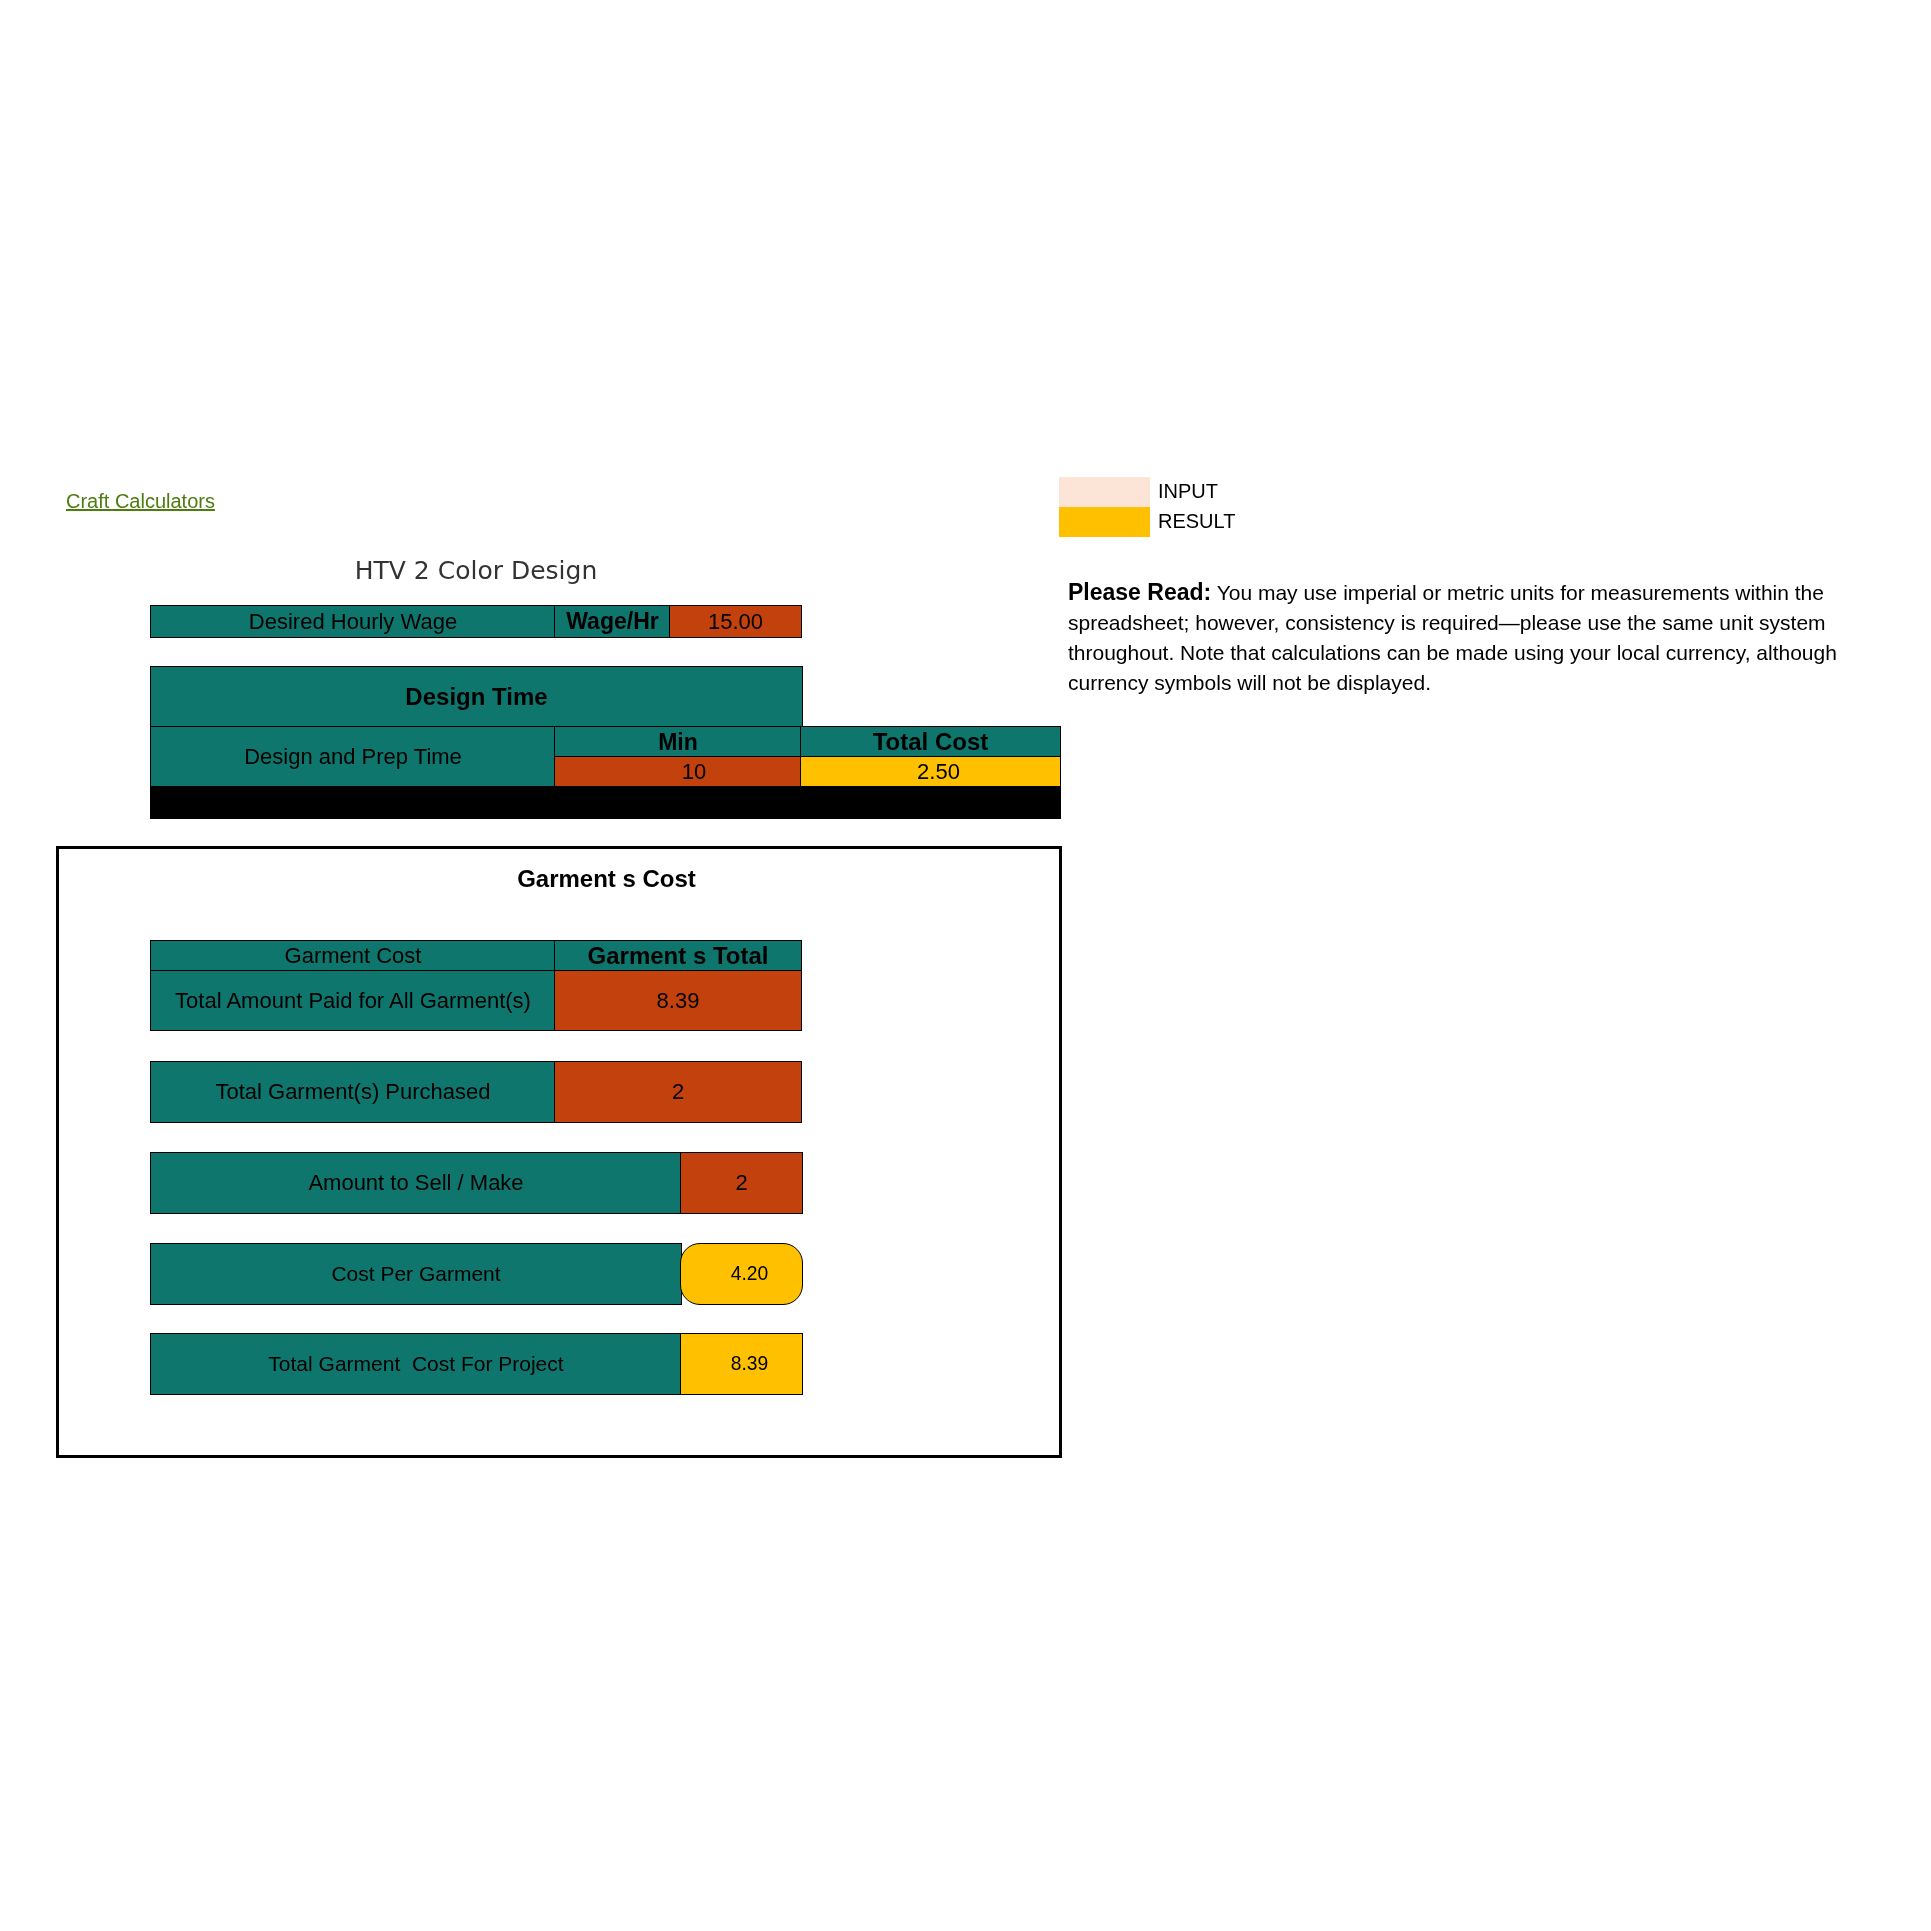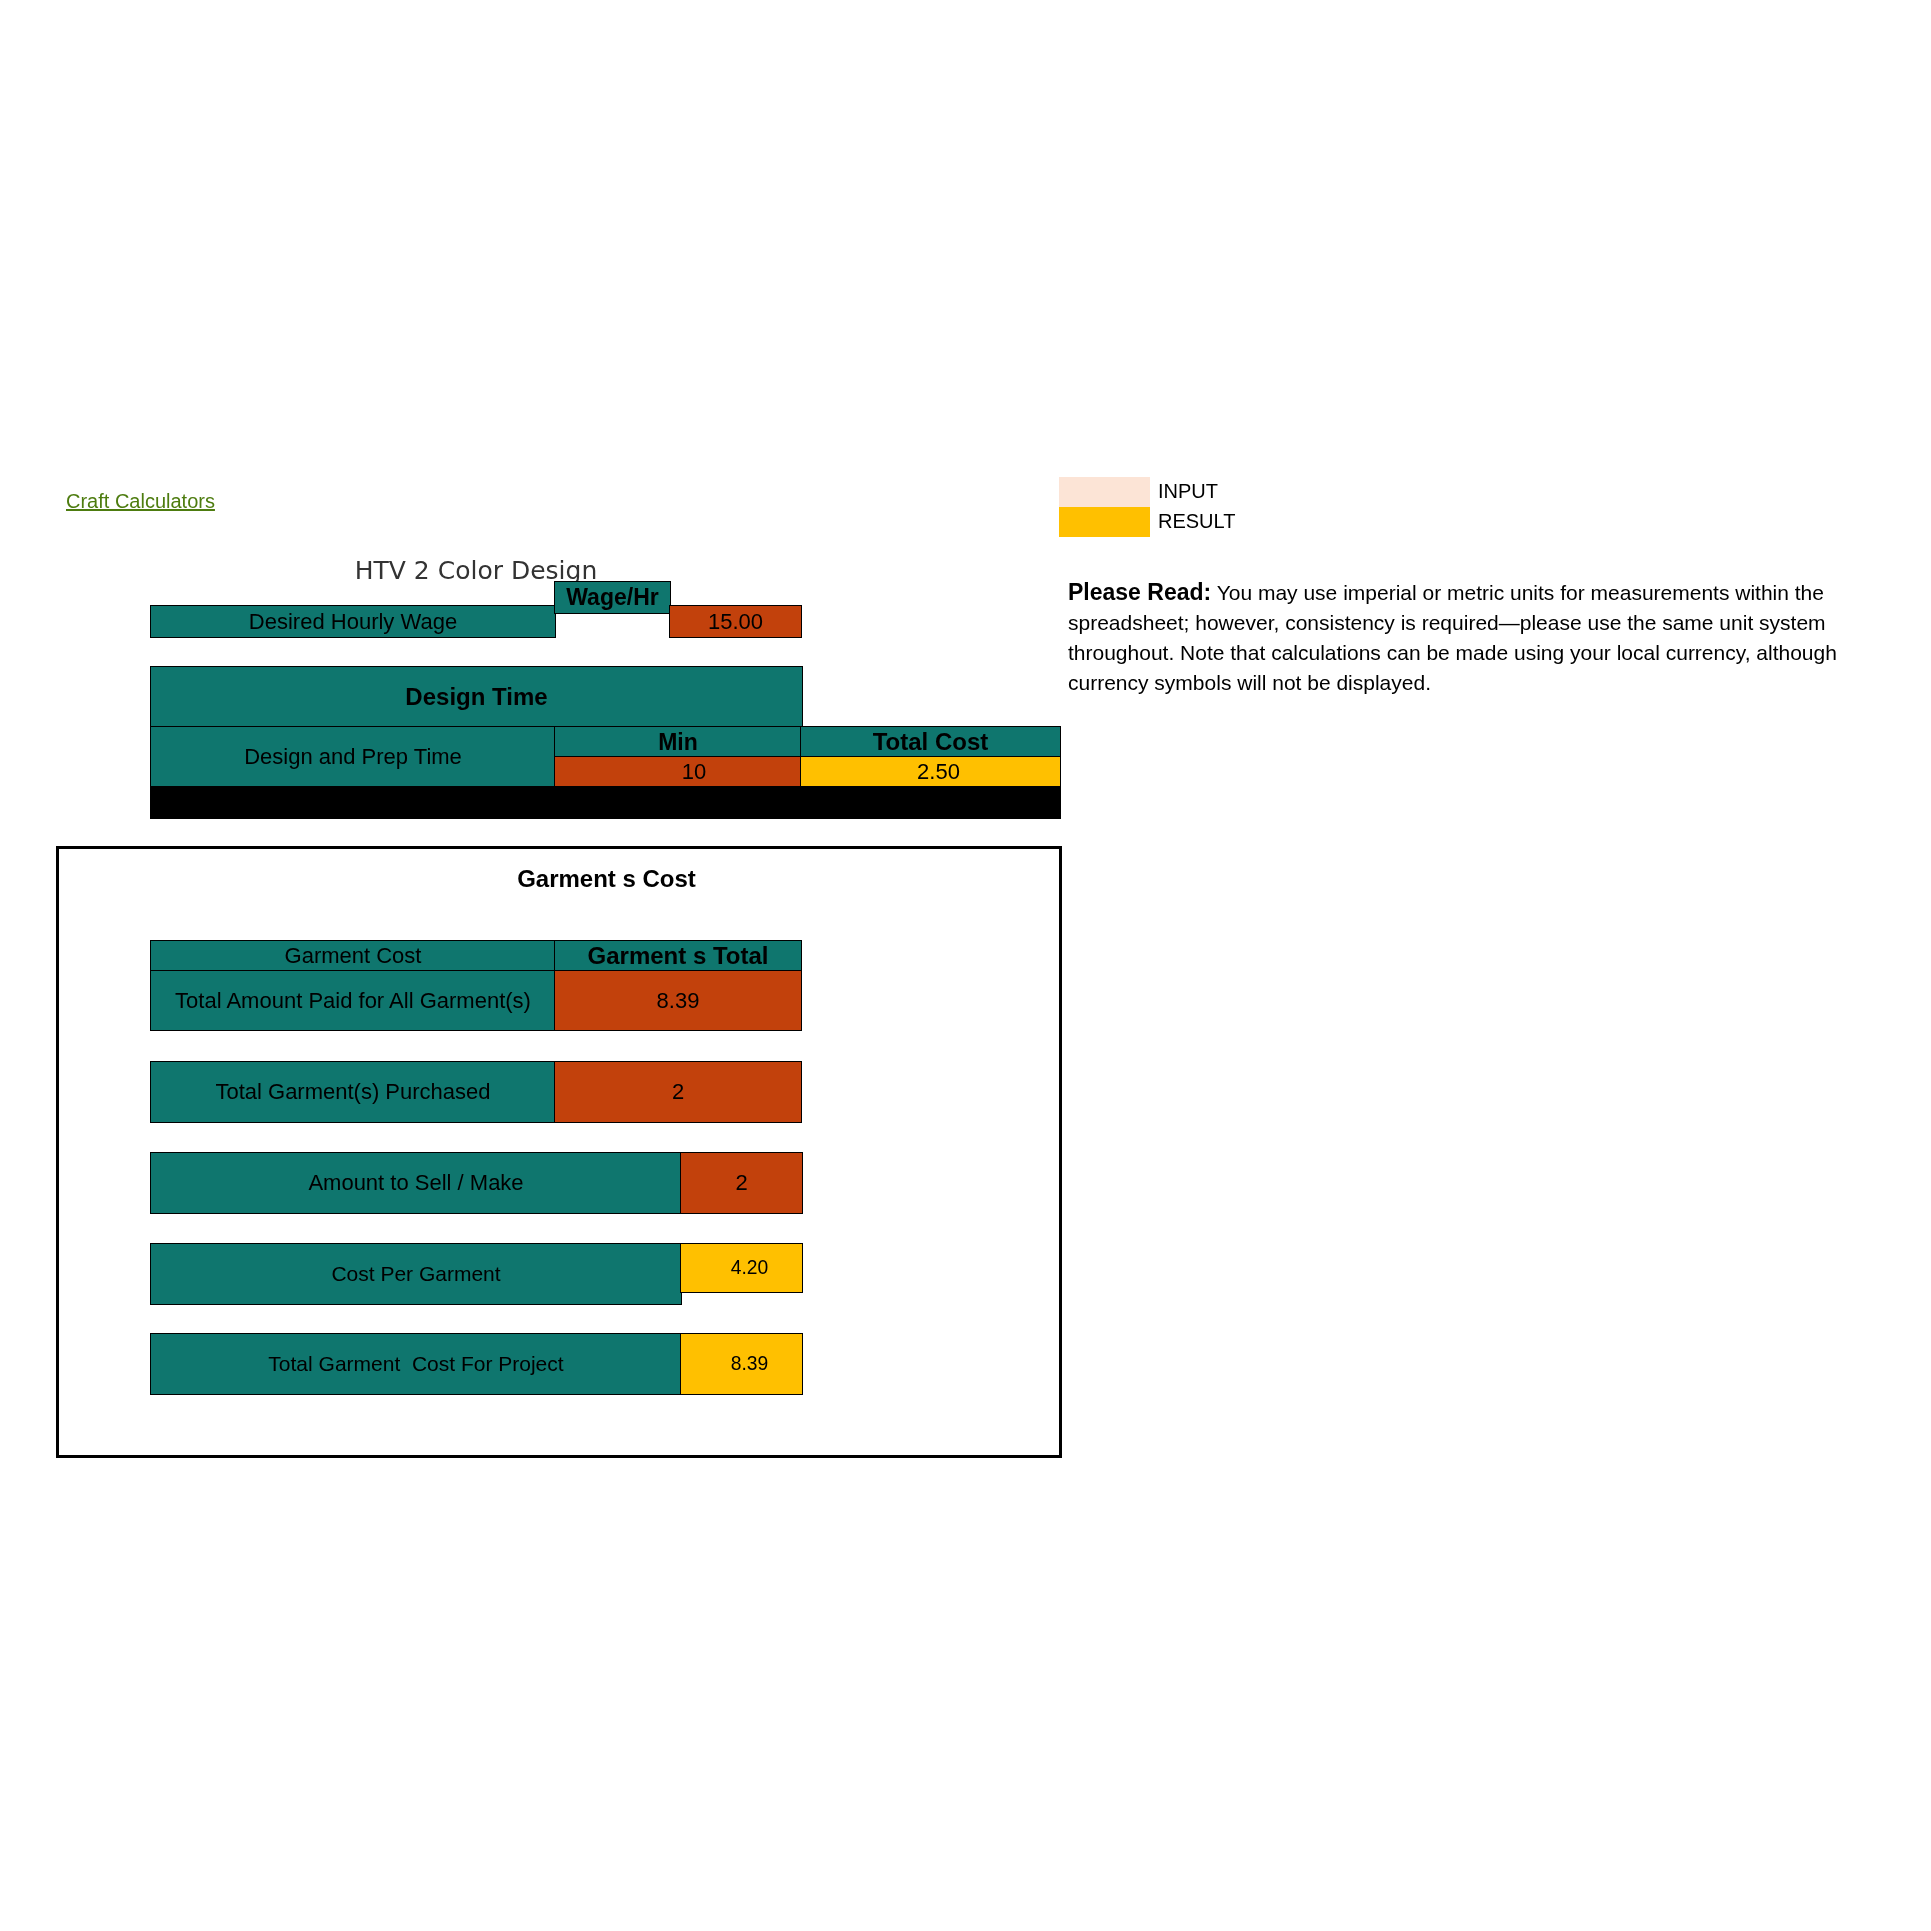--- a/index.html
+++ b/index.html
@@ -29,21 +29,21 @@
 <div class="legend-sw" style="left:1059px; top:477px; background:#FCE4D6;"></div>
 <div class="legend-lbl" style="left:1158px; top:480px;">INPUT</div>
 <div class="legend-sw" style="left:1059px; top:507px; background:#FFC000;"></div>
 <div class="legend-lbl" style="left:1158px; top:510px;">RESULT</div>
 
 <div class="abs note" style="left:1068px; top:577px; width:830px;">
   <b style="font-size:23px;">Please Read:</b><span> You may use imperial or metric units for measurements within the spreadsheet; however, consistency is required—please use the same unit system throughout. Note that calculations can be made using your local currency, although currency symbols will not be displayed.</span>
 </div>
 
 <div class="cell" style="left:150px; top:605px; width:406px; height:33px;">Desired Hourly Wage</div>
-<div class="cell bold" style="left:554px; top:581px; width:117px; height:33px; font-size:23px;">Wage/Hr</div>
+<div class="cell bold" style="left:554px; top:605px; width:117px; height:33px; font-size:23px;">Wage/Hr</div>
 <div class="cell input" style="left:669px; top:605px; width:133px; height:33px;">15.00</div>
 
 <div class="cell bold" style="left:150px; top:666px; width:653px; height:62px; font-size:24px;">Design Time</div>
 <div class="cell" style="left:150px; top:726px; width:406px; height:62px;">Design and Prep Time</div>
 <div class="cell bold" style="left:554px; top:726px; width:248px; height:32px; font-size:23px;">Min</div>
 <div class="cell bold" style="left:800px; top:726px; width:261px; height:32px; font-size:24px;">Total Cost</div>
 <div class="cell input" style="left:554px; top:756px; width:248px; height:32px;padding-left:32px;">10</div>
 <div class="cell result" style="left:800px; top:756px; width:261px; height:32px;">2.50</div>
 <div class="abs black" style="left:150px; top:786px; width:911px; height:33px;"></div>
 
@@ -55,17 +55,17 @@
 <div class="cell" style="left:150px; top:970px; width:406px; height:61px;">Total Amount Paid for All Garment(s)</div>
 <div class="cell input" style="left:554px; top:970px; width:248px; height:61px;">8.39</div>
 
 <div class="cell" style="left:150px; top:1061px; width:406px; height:62px;">Total Garment(s) Purchased</div>
 <div class="cell input" style="left:554px; top:1061px; width:248px; height:62px;">2</div>
 
 <div class="cell" style="left:150px; top:1152px; width:532px; height:62px;">Amount to Sell / Make</div>
 <div class="cell input" style="left:680px; top:1152px; width:123px; height:62px;">2</div>
 
 <div class="cell" style="left:150px; top:1243px; width:532px; height:62px; font-size:21px;">Cost Per Garment</div>
-<div class="cell result" style="left:680px; top:1243px; width:123px; height:50px; font-size:19.3px;">4.20</div>
+<div class="cell result" style="left:680px; top:1243px; width:123px; height:62px; font-size:19.3px;border-radius:20px;">4.20</div>
 
 <div class="cell" style="left:150px; top:1333px; width:532px; height:62px; font-size:21px; white-space:pre;">Total Garment  Cost For Project</div>
 <div class="cell result" style="left:680px; top:1333px; width:123px; height:62px; font-size:19.3px;">8.39</div>
 
 
 </body></html>

